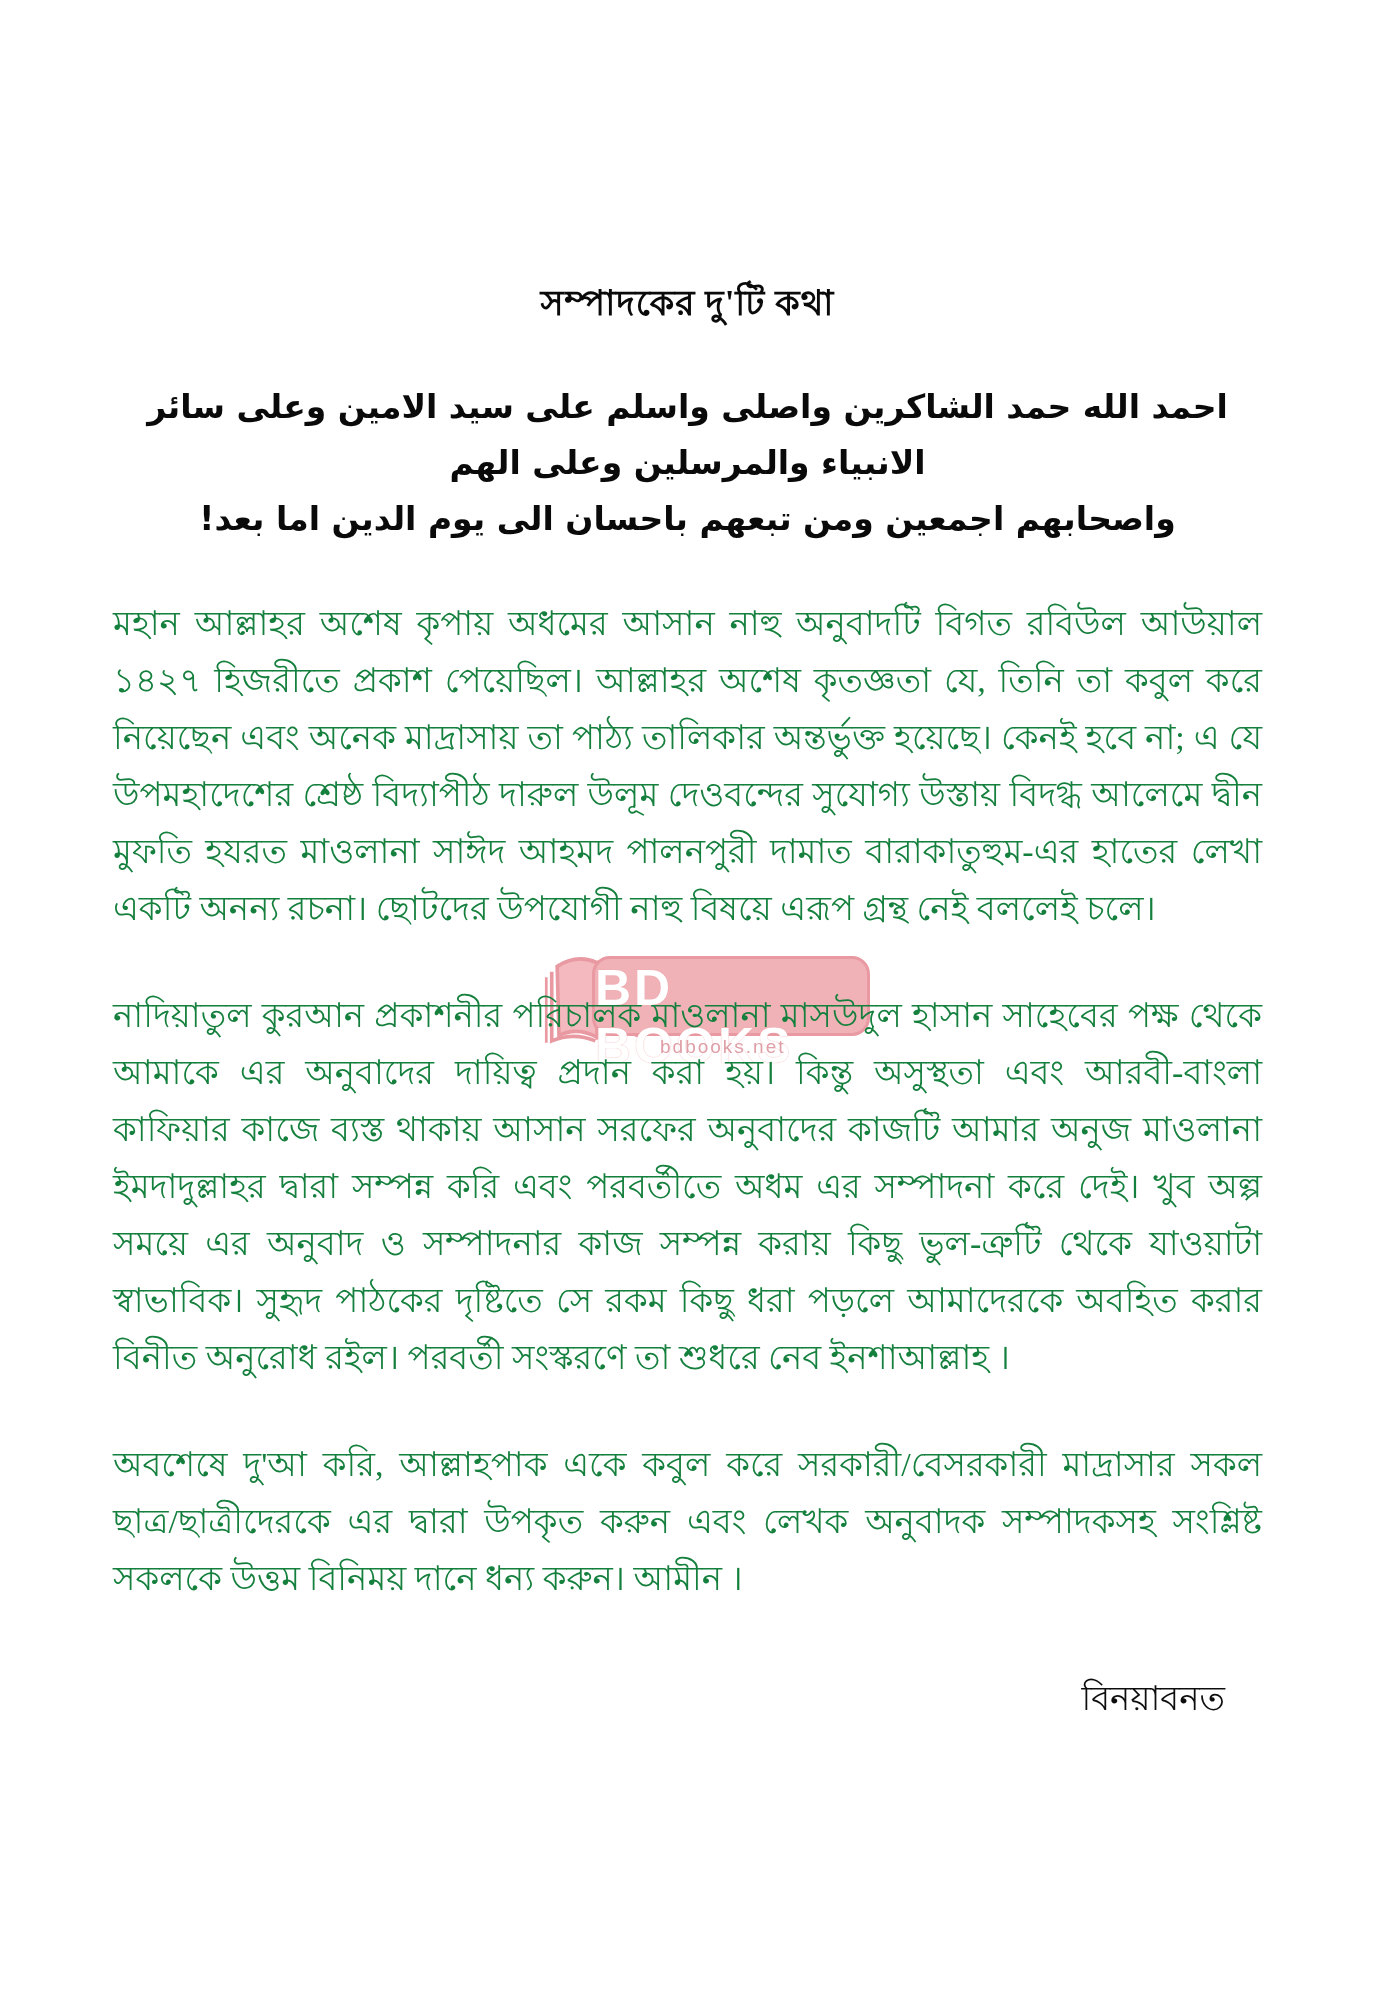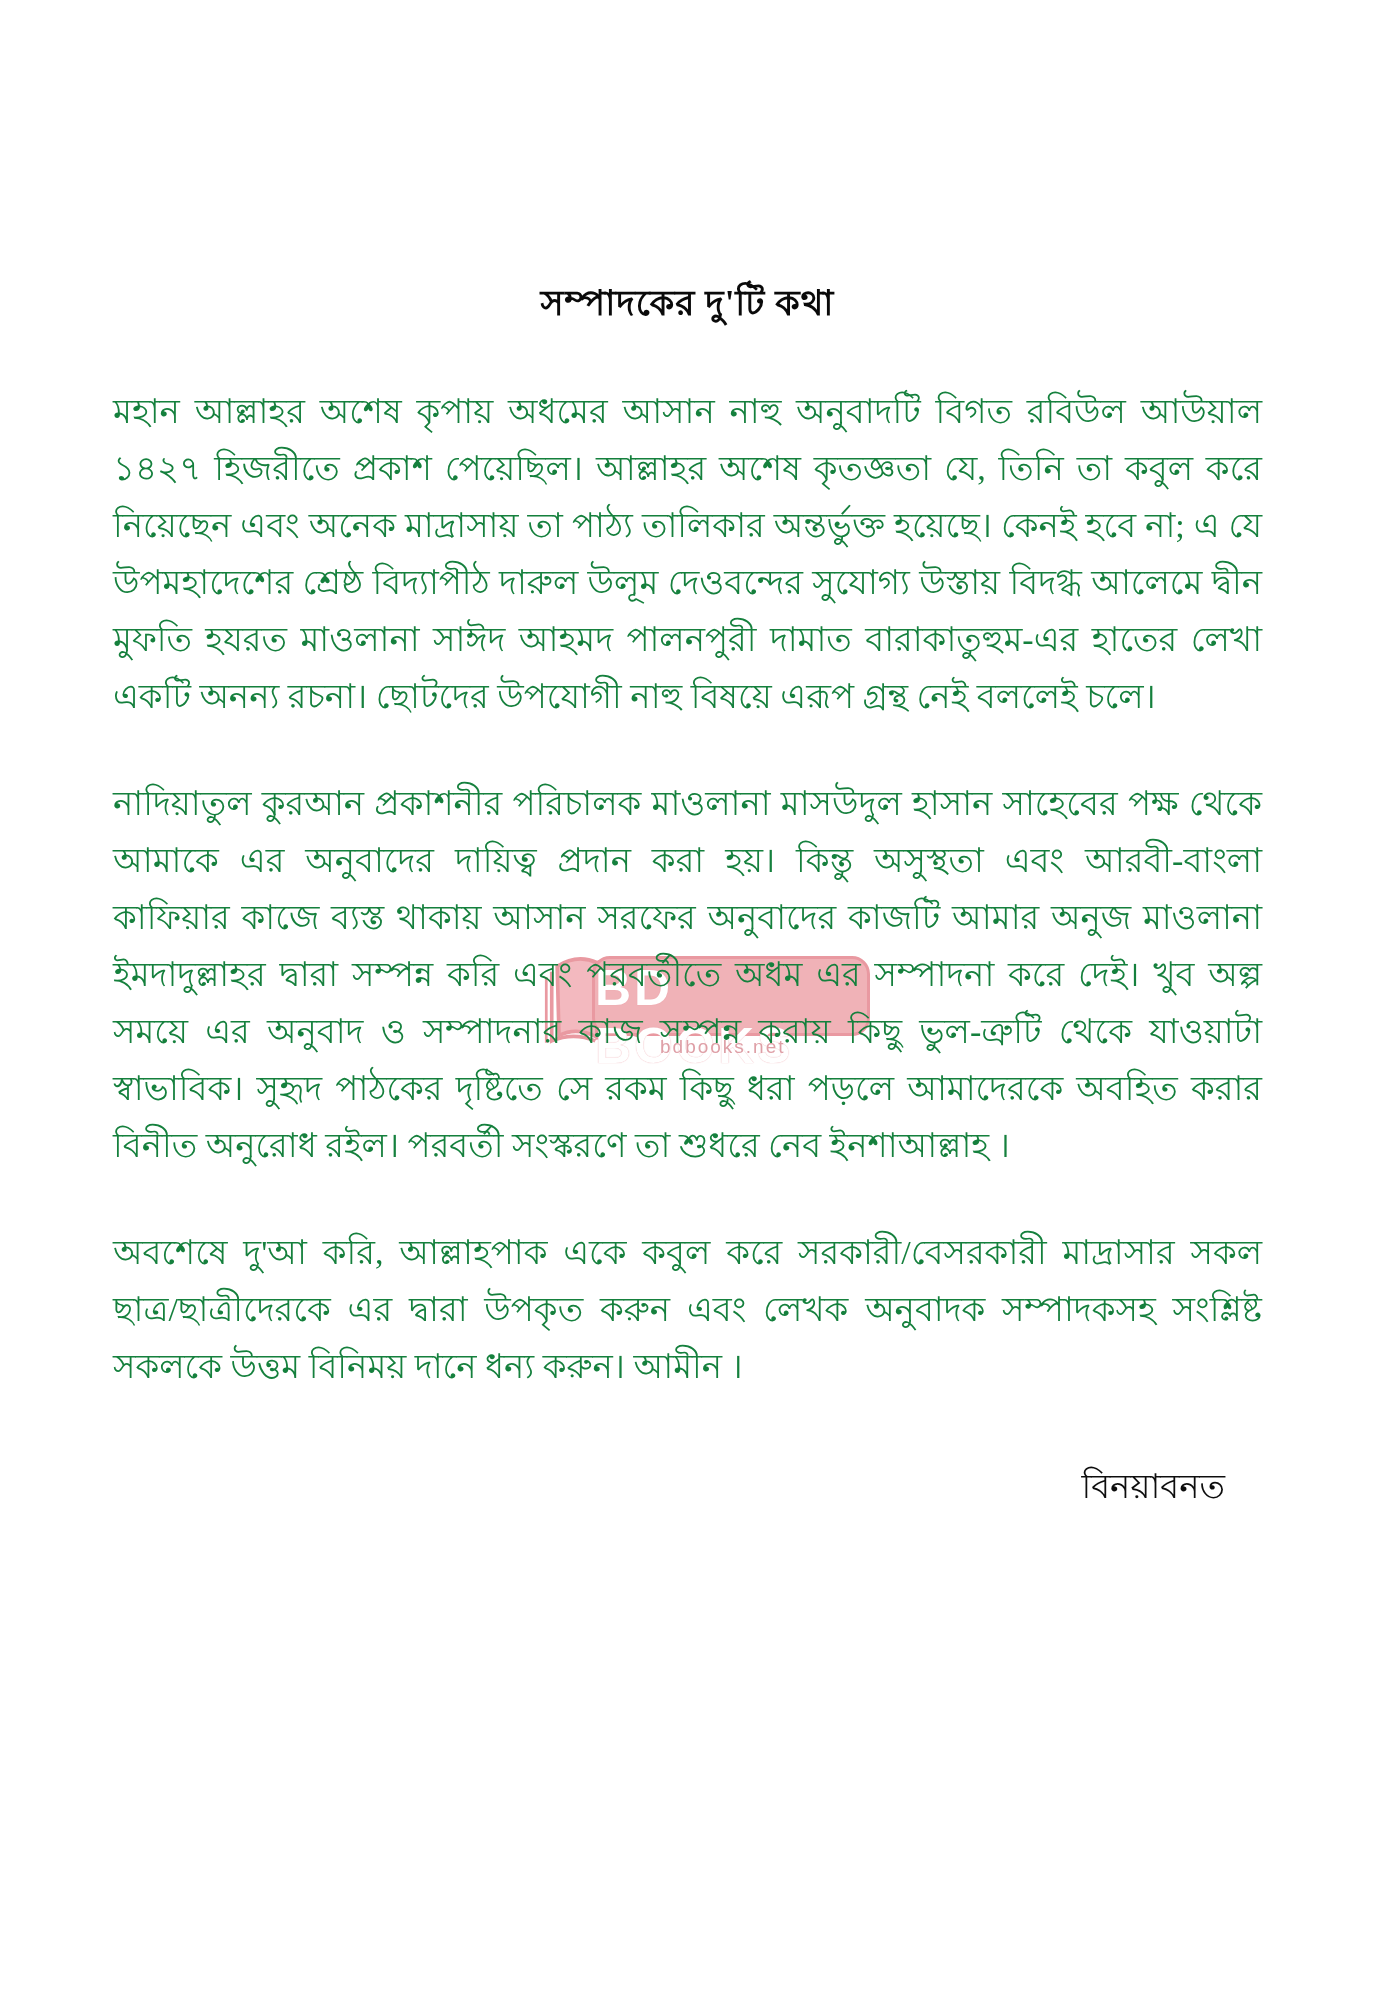--- a/index.html
+++ b/index.html
@@ -121,20 +121,24 @@
     <div class="wm-band">
       <span class="wm-text">BD BOOKS</span>
     </div>
     <div class="wm-sub">bdbooks.net</div>
   </div>
 
   <div class="content">
 
     <div class="title">সম্পাদকের দু'টি কথা</div>
 
+    <div class="arabic-block">
+      <div>احمد الله حمد الشاكرين واصلى واسلم على سيد الامين وعلى سائر الانبياء والمرسلين وعلى الهم</div>
+      <div>واصحابهم اجمعين ومن تبعهم باحسان الى يوم الدين اما بعد!</div>
+    </div>
 
     <div class="para first">মহান আল্লাহর অশেষ কৃপায় অধমের আসান নাহু অনুবাদটি বিগত রবিউল আউয়াল ১৪২৭ হিজরীতে প্রকাশ পেয়েছিল। আল্লাহর অশেষ কৃতজ্ঞতা যে, তিনি তা কবুল করে নিয়েছেন এবং অনেক মাদ্রাসায় তা পাঠ্য তালিকার অন্তর্ভুক্ত হয়েছে। কেনই হবে না; এ যে উপমহাদেশের শ্রেষ্ঠ বিদ্যাপীঠ দারুল উলূম দেওবন্দের সুযোগ্য উস্তায় বিদগ্ধ আলেমে দ্বীন মুফতি হযরত মাওলানা সাঈদ আহমদ পালনপুরী দামাত বারাকাতুহুম-এর হাতের লেখা একটি অনন্য রচনা। ছোটদের উপযোগী নাহু বিষয়ে এরূপ গ্রন্থ নেই বললেই চলে।</div>
 
 
     <div class="para">নাদিয়াতুল কুরআন প্রকাশনীর পরিচালক মাওলানা মাসউদুল হাসান সাহেবের পক্ষ থেকে আমাকে এর অনুবাদের দায়িত্ব প্রদান করা হয়। কিন্তু অসুস্থতা এবং আরবী-বাংলা কাফিয়ার কাজে ব্যস্ত থাকায় আসান সরফের অনুবাদের কাজটি আমার অনুজ মাওলানা ইমদাদুল্লাহর দ্বারা সম্পন্ন করি এবং পরবর্তীতে অধম এর সম্পাদনা করে দেই। খুব অল্প সময়ে এর অনুবাদ ও সম্পাদনার কাজ সম্পন্ন করায় কিছু ভুল-ত্রুটি থেকে যাওয়াটা স্বাভাবিক। সুহৃদ পাঠকের দৃষ্টিতে সে রকম কিছু ধরা পড়লে আমাদেরকে অবহিত করার বিনীত অনুরোধ রইল। পরবর্তী সংস্করণে তা শুধরে নেব ইনশাআল্লাহ ।</div>
 
     <div class="para">অবশেষে দু'আ করি, আল্লাহপাক একে কবুল করে সরকারী/বেসরকারী মাদ্রাসার সকল ছাত্র/ছাত্রীদেরকে এর দ্বারা উপকৃত করুন এবং লেখক অনুবাদক সম্পাদকসহ সংশ্লিষ্ট সকলকে উত্তম বিনিময় দানে ধন্য করুন। আমীন ।</div>
 
     <div class="signature">
       <div>বিনয়াবনত</div>

